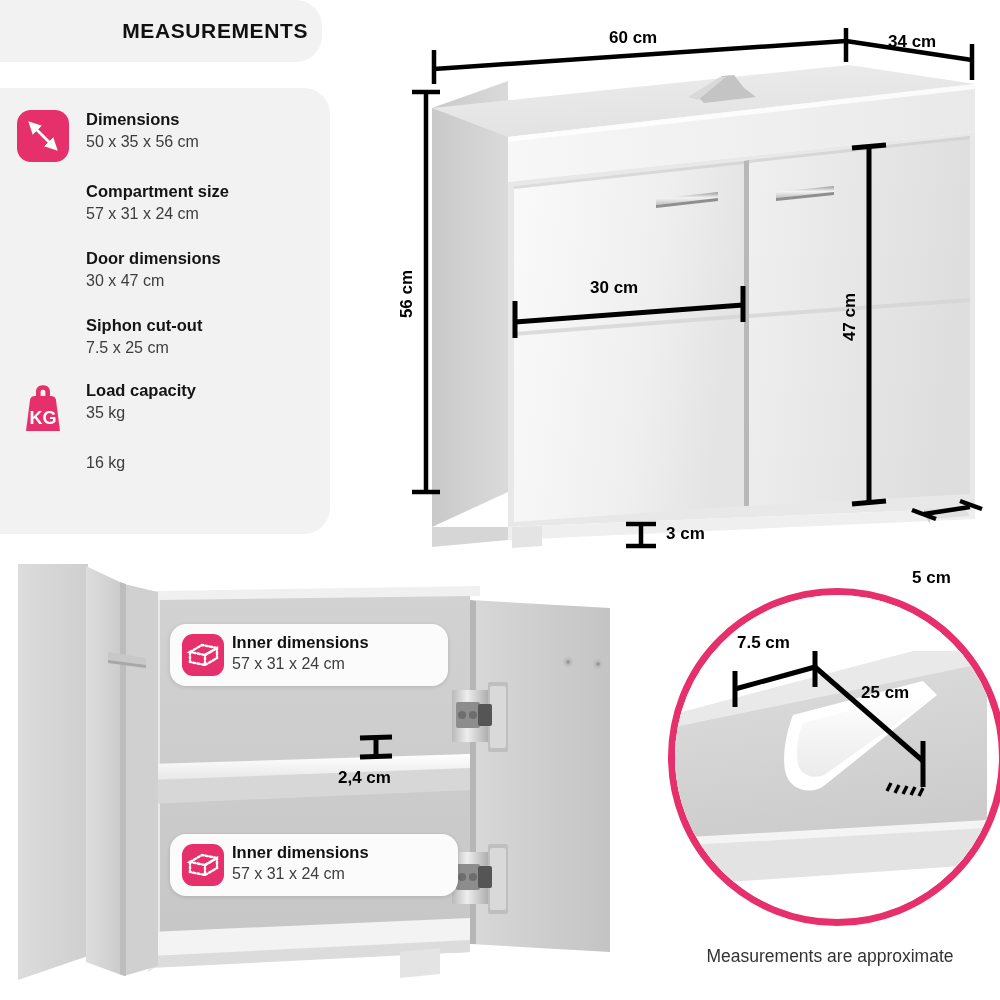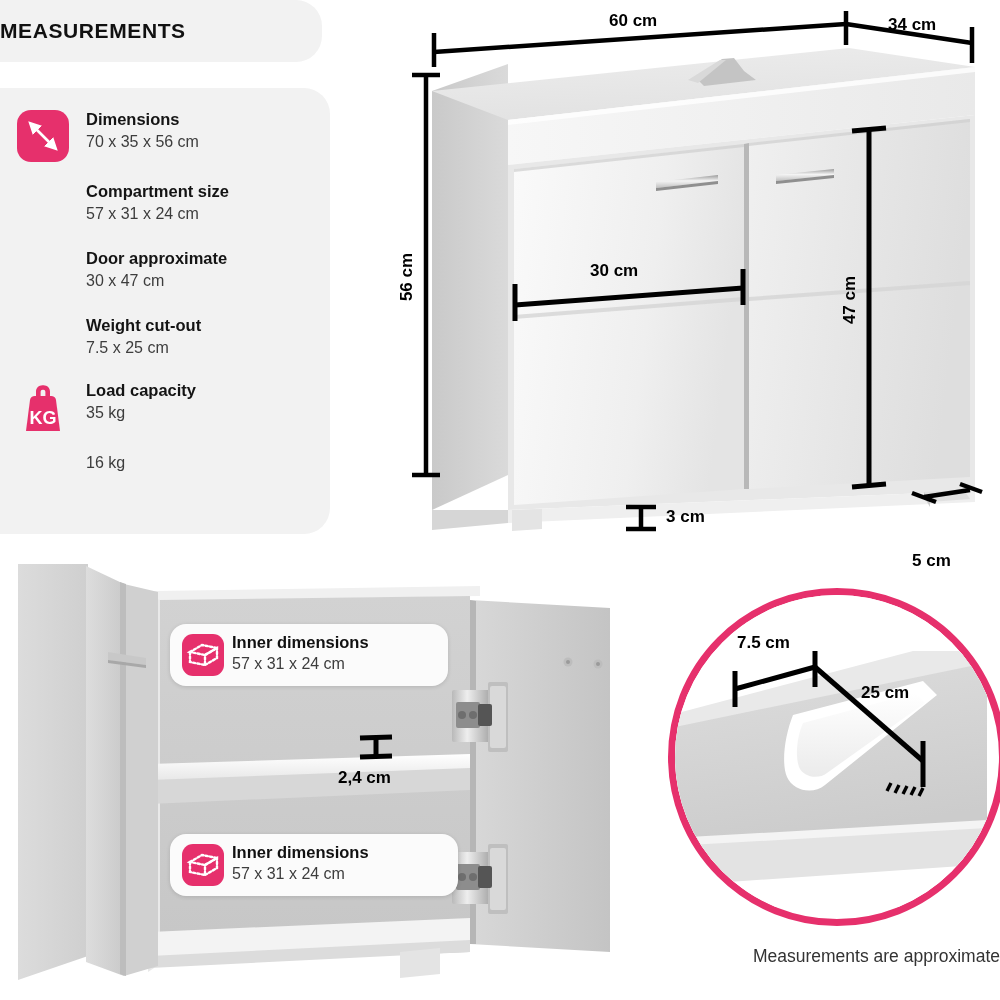--- a/index.html
+++ b/index.html
@@ -9,49 +9,49 @@
 
   .abs{position:absolute;}
 
   
   #spec-header{
     left:0;top:0;width:322px;height:62px;
     background:#f2f2f2;border-radius:0 26px 26px 0;
   }
   #spec-header .title{
     position:absolute;left:0;right:14px;top:50%;transform:translateY(-50%);
-    text-align:left;font-size:21px;font-weight:bold;letter-spacing:.6px;
+    text-align:right;font-size:21px;font-weight:bold;letter-spacing:.6px;
     color:#111;
   }
   #spec-body{
     left:0;top:88px;width:322px;height:446px;
     background:#f2f2f2;border-radius:0 26px 26px 0;padding-left:8px;
   }
   .spec-row{position:absolute;left:0;width:100%;}
   .spec-ico{position:absolute;left:17px;width:52px;height:52px;border-radius:14px;
             background:#e6306c;}
   .spec-txt{position:absolute;left:86px;right:10px;}
   .spec-label{font-size:16.5px;font-weight:bold;color:#141414;line-height:1.2;}
   .spec-value{font-size:16px;color:#3d3d3d;line-height:1.25;margin-top:2px;font-weight:400;}
   .dimlbl{position:absolute;font-size:17px;font-weight:bold;color:#000;white-space:nowrap;}
   .dimlbl.v{transform-origin:center;}
 
   
-  #cab-main{left:404px;top:5px;width:596px;height:536px;text-align:right;}
+  #cab-main{left:404px;top:22px;width:596px;height:536px;text-align:right;}
 
   
   #cab-open{left:0px;top:552px;width:660px;height:448px;}
 
   
   #siphon{
     left:668px;top:588px;width:324px;height:324px;border-radius:50%;
     border:7px solid #e6306c;overflow:hidden;background:#fff;
   }
   #siphon-note{
-    left:660px;top:946px;width:340px;text-align:right;
+    left:660px;top:946px;width:340px;text-align:center;
     font-size:17.5px;color:#333;
   }
 </style>
 </head>
 <body>
 
 <div class="abs" id="spec-header">
   <div class="title">MEASUREMENTS</div>
 </div>
 
@@ -66,41 +66,41 @@
           </marker>
           <marker id="arwB" markerWidth="5" markerHeight="5" refX="2.4" refY="2.5" orient="auto">
             <path d="M0,0 L0,5 L5,2.5 z" fill="#fff"></path>
           </marker>
         </defs>
         <line x1="16" y1="16" x2="36" y2="36" stroke="#fff" stroke-width="2.6" marker-start="url(#arwA)" marker-end="url(#arwB)"></line>
       </svg>
     </div>
     <div class="spec-txt">
       <div class="spec-label">Dimensions</div>
-      <div class="spec-value">70 x 35 x 56 cm</div>
+      <div class="spec-value">50 x 35 x 56 cm</div>
     </div>
   </div>
 
   <div class="spec-row" style="top:94px;">
     <div class="spec-txt">
       <div class="spec-label">Compartment size</div>
       <div class="spec-value">57 x 31 x 24 cm</div>
     </div>
   </div>
 
   <div class="spec-row" style="top:161px;">
     <div class="spec-txt">
-      <div class="spec-label">Door approximate</div>
+      <div class="spec-label">Door dimensions</div>
       <div class="spec-value">30 x 47 cm</div>
     </div>
   </div>
 
   <div class="spec-row" style="top:228px;">
     <div class="spec-txt">
-      <div class="spec-label">Weight cut-out</div>
+      <div class="spec-label">Siphon cut-out</div>
       <div class="spec-value">7.5 x 25 cm</div>
     </div>
   </div>
 
   <div class="spec-row" style="top:293px;">
     <div class="spec-ico" style="background:none;border-radius:0;">
       <svg viewBox="0 0 52 52" width="52" height="52" aria-hidden="true">
 
         <path d="M9,50 L43,50 L39,19 C38.6,16.6 36.6,15 34.2,15 L17.8,15
                  C15.4,15 13.4,16.6 13,19 Z" fill="#e6306c"></path>

